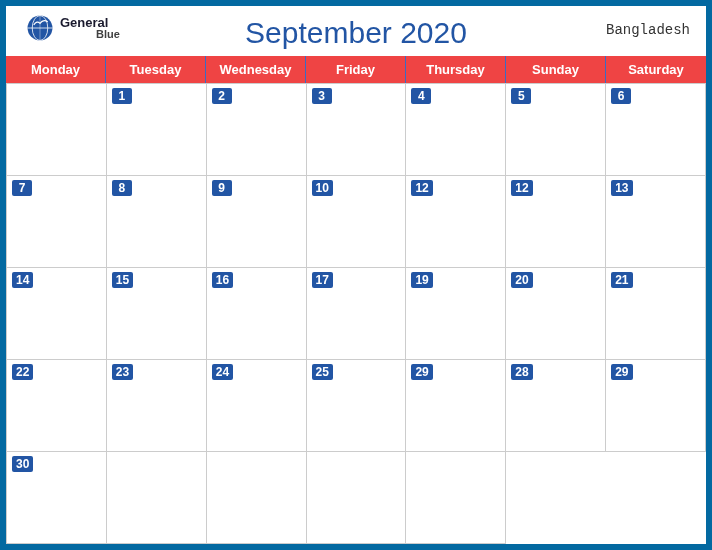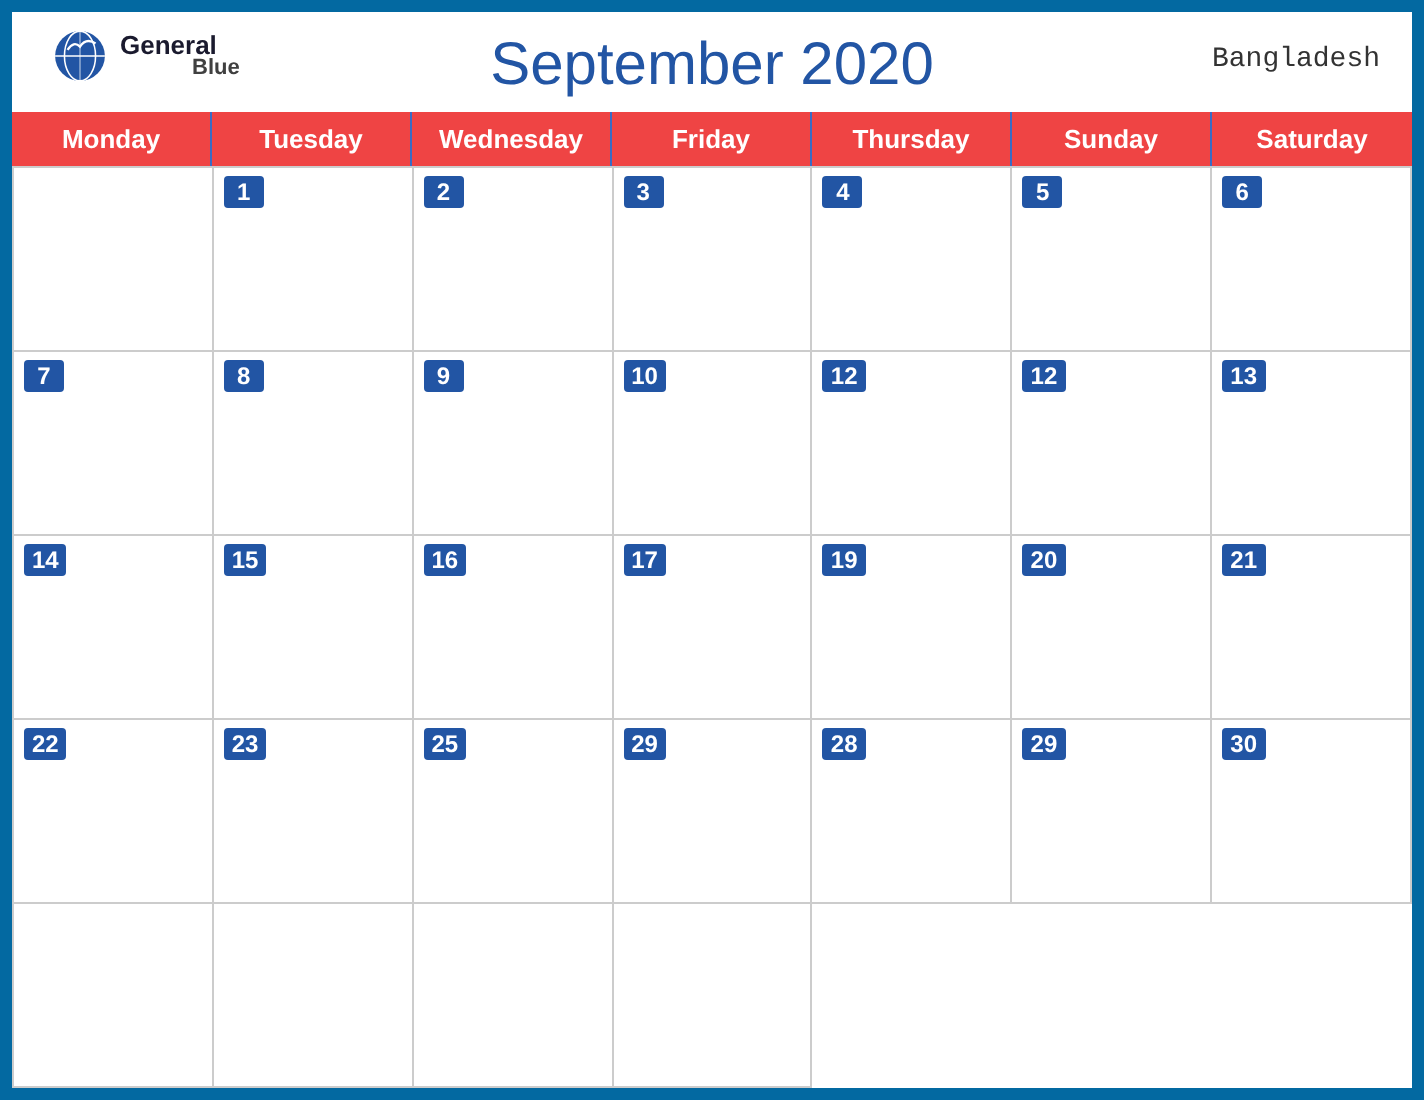--- a/index.html
+++ b/index.html
@@ -212,20 +212,23 @@
       <div class="day-cell">
         <span class="day-number">21</span>
       </div>
       <div class="day-cell">
         <span class="day-number">22</span>
       </div>
       <div class="day-cell">
         <span class="day-number">23</span>
       </div>
       <div class="day-cell">
+        <span class="day-number">24</span>
+      </div>
+      <div class="day-cell">
         <span class="day-number">25</span>
       </div>
       <div class="day-cell">
         <span class="day-number">29</span>
       </div>
       <div class="day-cell">
         <span class="day-number">28</span>
       </div>
       <div class="day-cell">
         <span class="day-number">29</span>

